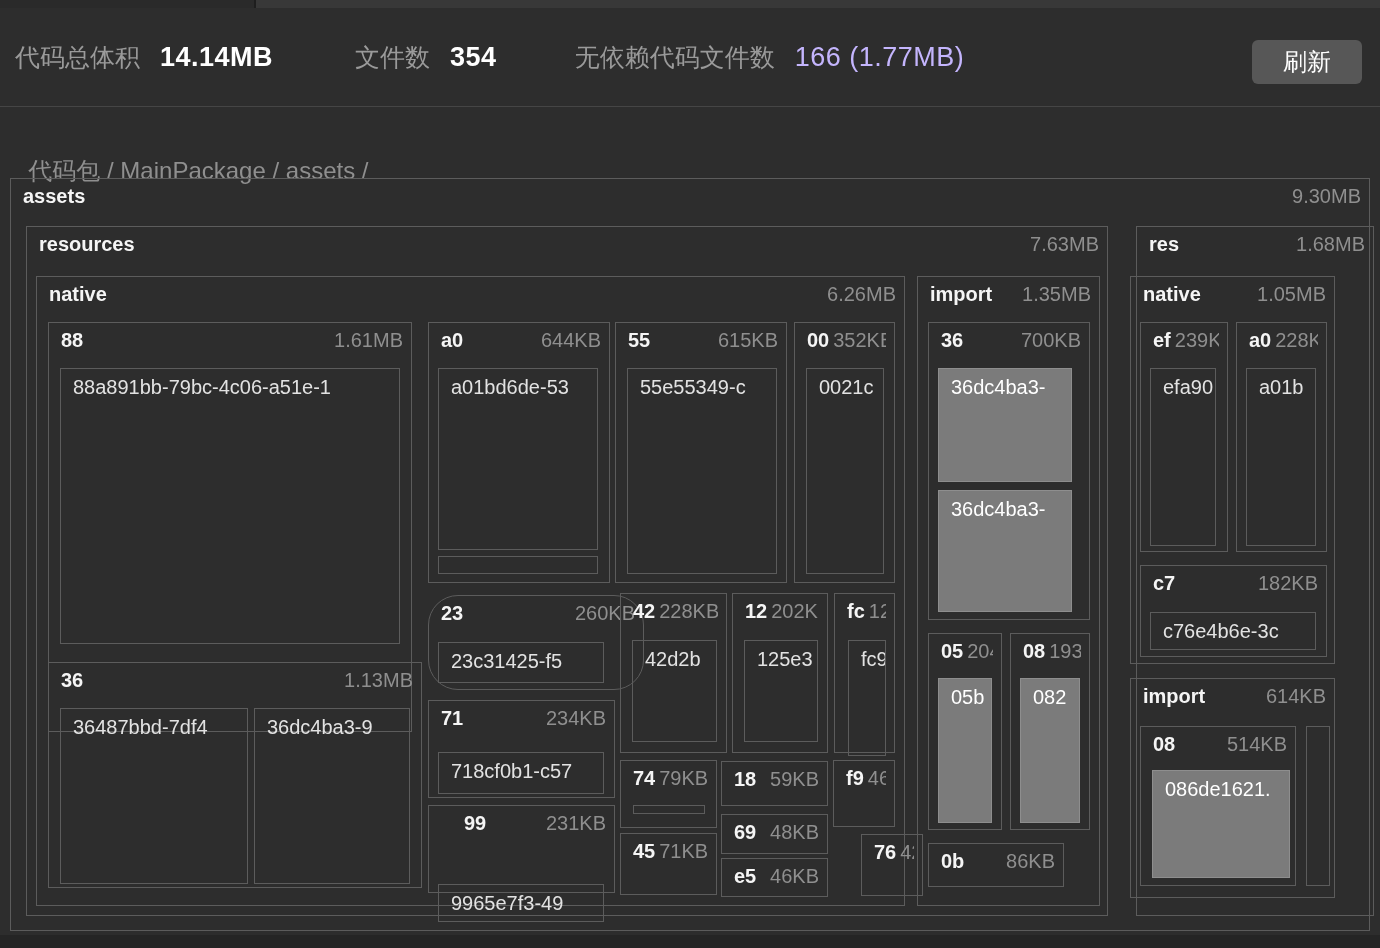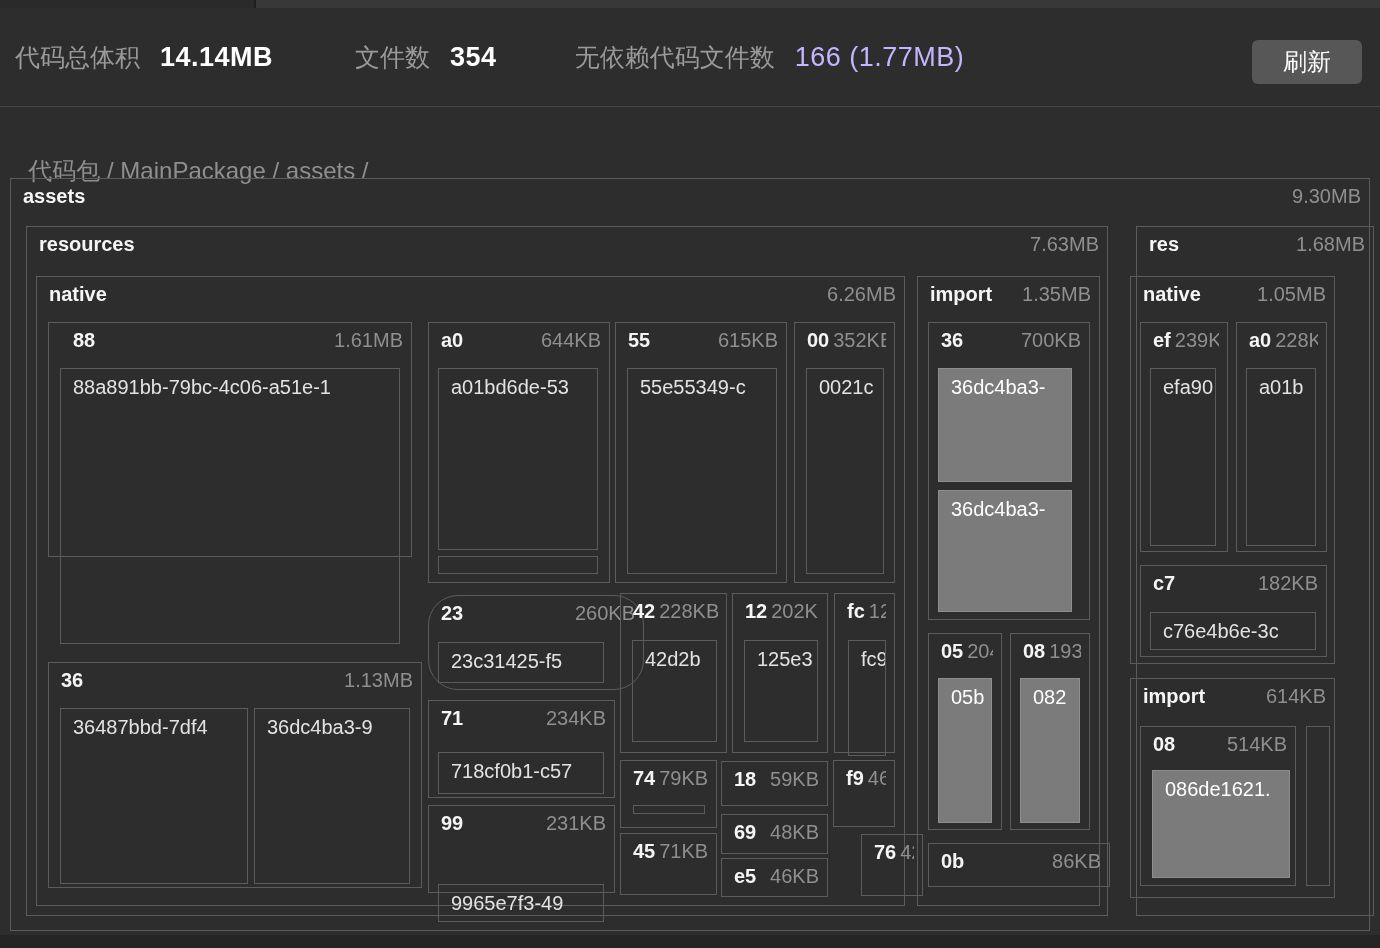--- a/index.html
+++ b/index.html
@@ -105,21 +105,21 @@
         <span class="nm">native</span>
         <span class="sz">1.05MB</span>
       </div>
     </div>
     <div class="node group" style="left: 1130px; top: 678px; width: 205px; height: 220px;">
       <div class="hdr">
         <span class="nm">import</span>
         <span class="sz">614KB</span>
       </div>
     </div>
-    <div class="node cell" style="left: 48px; top: 322px; width: 364px; height: 235px; padding-left: 12px;">
+    <div class="node cell" style="left: 48px; top: 322px; width: 364px; height: 410px;">
       <div class="hdr">
         <span class="nm">88</span>
         <span class="sz">1.61MB</span>
       </div>
     </div>
     <div class="node leaf" style="left: 60px; top: 368px; width: 340px; height: 276px;">
       <span class="txt">88a891bb-79bc-4c06-a51e-1</span>
     </div>
     <div class="node cell" style="left: 48px; top: 662px; width: 374px; height: 226px;">
       <div class="hdr">
@@ -218,21 +218,21 @@
         <span class="nm">18</span>
         <span class="sz">59KB</span>
       </div>
     </div>
     <div class="node cell" style="left: 833px; top: 760px; width: 62px; height: 67px;">
       <div class="hdr">
         <span class="nm">f9</span>
         <span class="sz">46</span>
       </div>
     </div>
-    <div class="node cell" style="left: 428px; top: 805px; width: 187px; height: 88px;">
+    <div class="node cell" style="left: 428px; top: 805px; width: 187px; height: 88px; padding-left: 23px;">
       <div class="hdr">
         <span class="nm">99</span>
         <span class="sz">231KB</span>
       </div>
     </div>
     <div class="node leaf" style="left: 438px; top: 852px; width: 166px; height: 38px; margin-top: 32px;">
       <span class="txt">9965e7f3-49</span>
     </div>
     <div class="node cell" style="left: 620px; top: 833px; width: 97px; height: 62px;">
       <div class="hdr">
@@ -281,21 +281,21 @@
     </div>
     <div class="node cell" style="left: 1010px; top: 633px; width: 80px; height: 197px;">
       <div class="hdr">
         <span class="nm">08</span>
         <span class="sz">193KB</span>
       </div>
     </div>
     <div class="node leaf-filled" style="left: 1020px; top: 678px; width: 60px; height: 145px;">
       <span class="txt">082</span>
     </div>
-    <div class="node cell" style="left: 928px; top: 843px; width: 182px; height: 44px;">
+    <div class="node cell" style="left: 928px; top: 843px; width: 136px; height: 44px;">
       <div class="hdr">
         <span class="nm">0b</span>
         <span class="sz">86KB</span>
       </div>
     </div>
     <div class="node cell" style="left: 1140px; top: 322px; width: 88px; height: 230px;">
       <div class="hdr">
         <span class="nm">ef</span>
         <span class="sz">239KB</span>
       </div>

